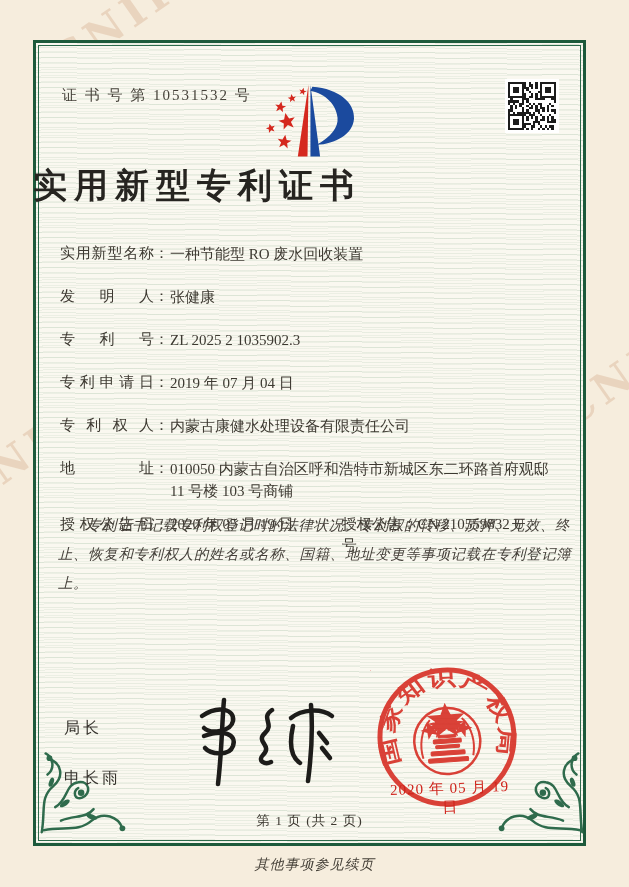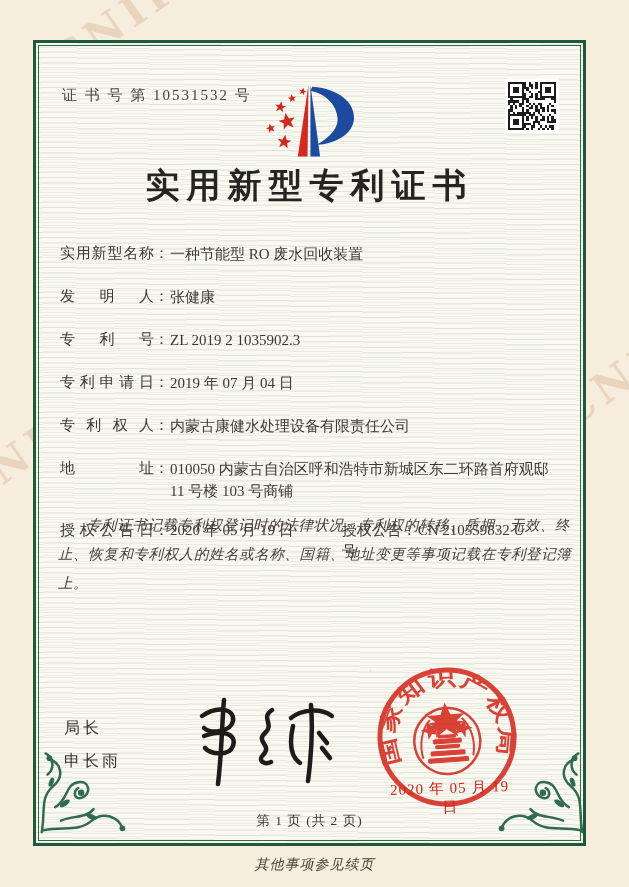--- a/index.html
+++ b/index.html
@@ -56,49 +56,48 @@
   .qr {
     position:absolute; left:505px; top:79px; width:54px; height:54px;
     background:#fff; padding:3px;
   }
   .qr-grid { display:grid; grid-template-columns:repeat(21,1fr); width:48px; height:48px; }
   .qr-grid i { display:block; }
   .qr-grid i.on { background:#1c1c1c; }
 
   .title {
     position:absolute; left:33px; top:163px; width:553px;
-    text-align:center;
     font-size:34px; font-weight:bold; letter-spacing:7px;
     color:#262420;
   }
 
   .fields { position:absolute; left:60px; top:243px; width:512px; font-size:15px; color:#3d3931; }
   .field-row { display:flex; line-height:21px; margin-bottom:21px; }
-  .field-row.addr { margin-bottom:18px; }
+  .field-row.addr { margin-bottom:12px; }
   .f-label {
     display:inline-block; width:94px;
     text-align:justify; text-align-last:justify;
     flex:0 0 94px;
   }
   .f-colon { flex:0 0 16px; }
   .f-value { flex:1; line-height:22px; }
   .dual { display:flex; }
   .dual .pair2 { margin-left:28px; display:flex; }
   .dual .pair2 .f-label { width:80px; flex:0 0 80px;padding-left:20px; }
 
   .body-text {
     position:absolute; left:58px; top:511px; width:515px;
     font-size:14.5px; line-height:29px;
     font-style:italic; letter-spacing:0.6px;
     color:#45403a;
   }
   .body-text p { text-indent:2em; }
 
   .signer { position:absolute; left:64px; top:718px; font-family:"Liberation Sans", sans-serif; font-size:16px; letter-spacing:3px; color:#35322c; }
-  .signer div { margin-bottom:12px; }
+  .signer div { margin-bottom:29px; }
 
   .signature { position:absolute; left:172px; top:688px; }
 
   .seal { position:absolute; left:375px; top:665px; transform:rotate(-4deg); }
   .seal-date {
     position:absolute; left:383px; top:779px; width:134px;
     text-align:center; font-size:15px; letter-spacing:1px;
     color:#cf231b; transform:rotate(-2deg);
     font-family:"Liberation Serif", serif;
   }
@@ -644,21 +643,21 @@
       <span class="f-value">一种节能型 RO 废水回收装置</span>
     </div>
     <div class="field-row">
       <span class="f-label">发明人</span>
         <span class="f-colon">：</span>
       <span class="f-value">张健康</span>
     </div>
     <div class="field-row">
       <span class="f-label">专利号</span>
         <span class="f-colon">：</span>
-      <span class="f-value">ZL 2019 2 1035902.3</span>
+      <span class="f-value">ZL 2025 2 1035902.3</span>
     </div>
     <div class="field-row">
       <span class="f-label">专利申请日</span>
         <span class="f-colon">：</span>
       <span class="f-value">2019 年 07 月 04 日</span>
     </div>
     <div class="field-row">
       <span class="f-label">专利权人</span>
         <span class="f-colon">：</span>
       <span class="f-value">内蒙古康健水处理设备有限责任公司</span>

